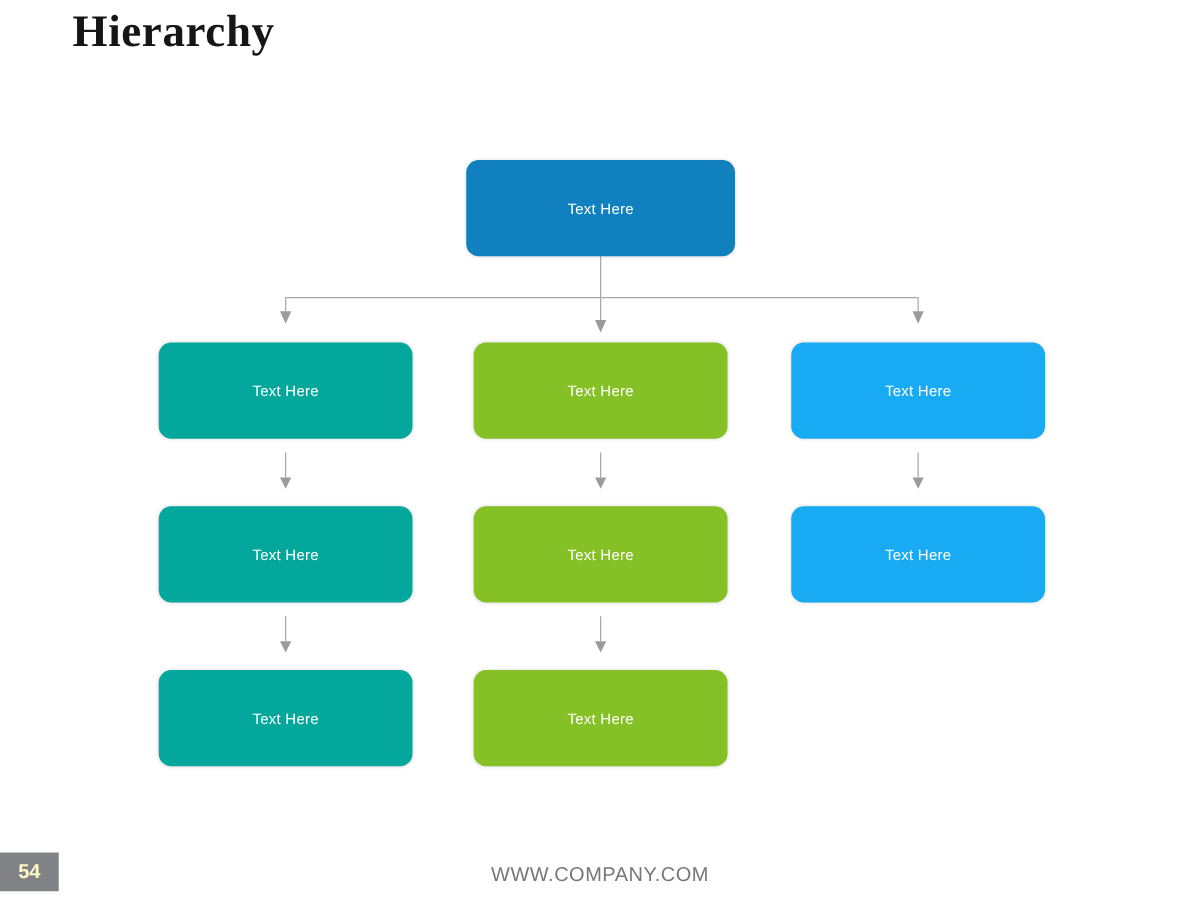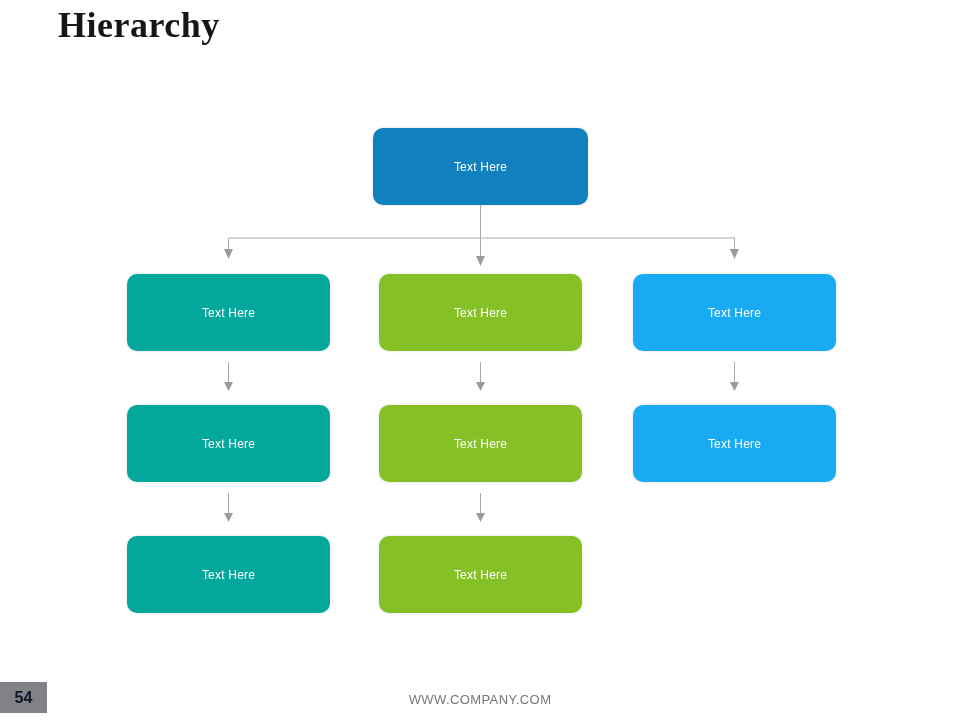--- a/index.html
+++ b/index.html
@@ -25,25 +25,25 @@
   .col1 { left: 127px; width: 203px; }
   .col2 { left: 379px; width: 203px; }
   .col3 { left: 633px; width: 203px; }
   .row2 { top: 274px; height: 77px; }
   .row3 { top: 405px; height: 77px; }
   .row4 { top: 536px; height: 77px; }
 
   .page-badge {
     position: absolute; left: 0; top: 682px; width: 47px; height: 31px;
     display: flex; align-items: center; justify-content: center;
-    color: #0f172a; font-size: 16px; font-weight: bold;
+    color: #fef9c3; font-size: 16px; font-weight: bold;
   }
   .footer-url {
     position: absolute; left: 0; right: 0; top: 692px;
-    text-align: center; color: #777777; font-size: 13px; letter-spacing: 0.4px;
+    text-align: center; color: #777777; font-size: 16px; letter-spacing: 0.4px;
   }
 </style>
 </head>
 <body>
 
 <div class="slide">
 
   <div class="slide-title">Hierarchy</div>
 
   <svg class="connectors" width="960" height="720" viewBox="0 0 960 720">

